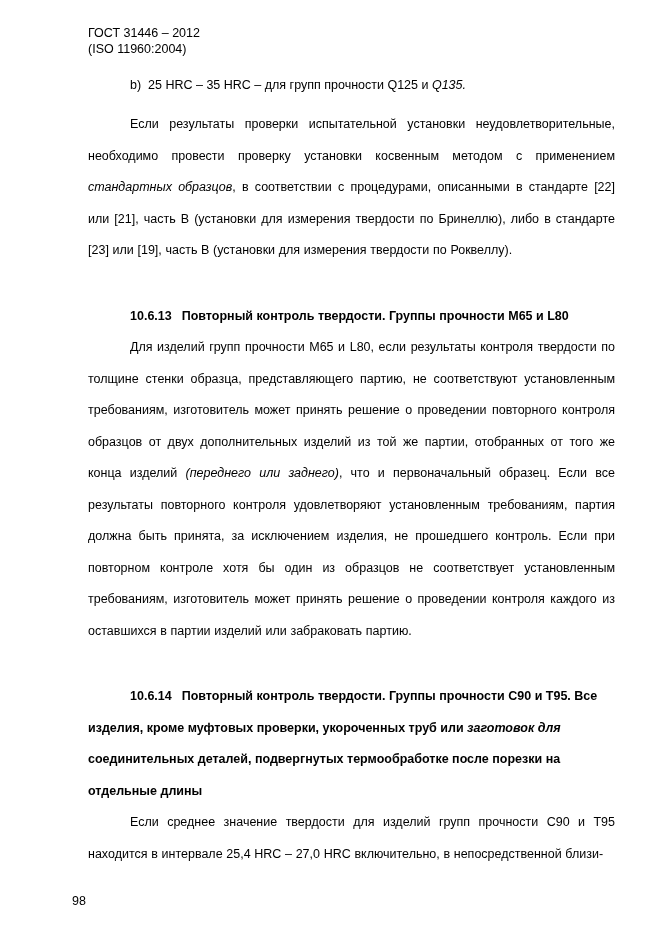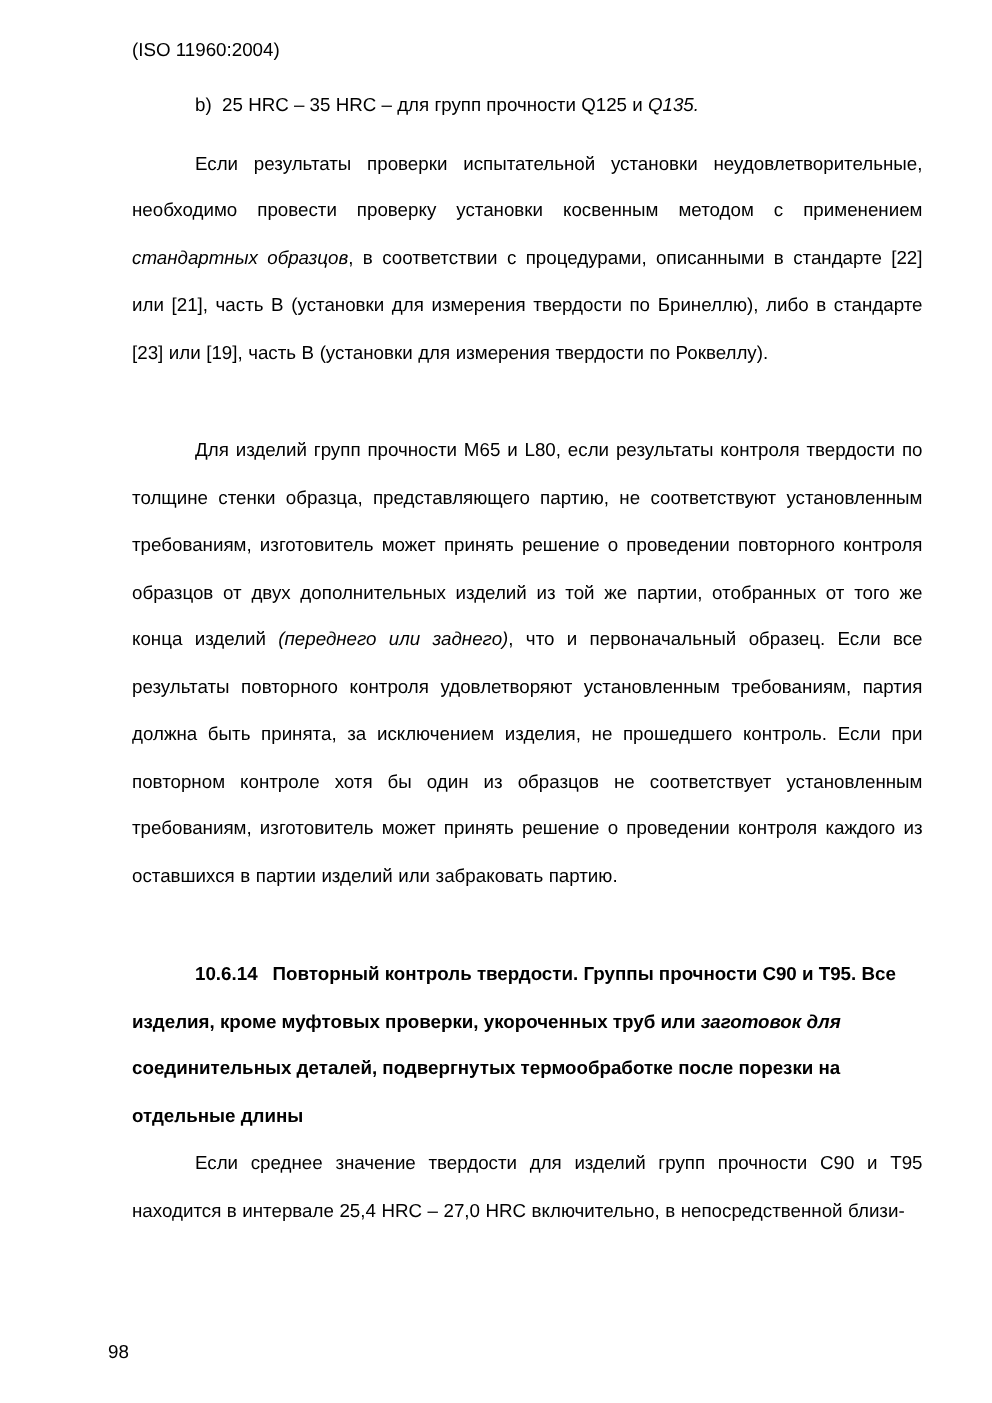--- a/index.html
+++ b/index.html
@@ -72,34 +72,36 @@
     font-size: 12.5px;
     line-height: 15px;
   }
 </style>
 </head>
 <body>
 
 <div class="page">
 
   <div class="header">
+    <div>ГОСТ 31446 – 2012</div>
     <div>(ISO 11960:2004)</div>
   </div>
 
 
   <div class="gap-sm"></div>
 
   <div class="list-item"><span>b)  25 HRC – 35 HRC – для групп прочности Q125 и </span><em class="it">Q135.</em></div>
 
   <div class="gap-sm"></div>
 
   <p class="para"><span>Если результаты проверки испытательной установки неудовлетворительные, необходимо провести проверку установки косвенным методом с применением </span><em class="it">стандартных образцов</em><span>, в соответствии с процедурами, описанными в стандарте [22] или [21], часть В (установки для измерения твердости по Бринеллю), либо в стандарте [23] или [19], часть В (установки для измерения твердости по Роквеллу).</span></p>
 
   <div class="gap-lg"></div>
 
+  <p class="heading"><span class="num">10.6.13</span><span>Повторный контроль твердости. Группы прочности М65 и L80</span></p>
 
   <p class="para"><span>Для изделий групп прочности М65 и L80, если результаты контроля твердости по толщине стенки образца, представляющего партию, не соответствуют установленным требованиям, изготовитель может принять решение о проведении повторного контроля образцов от двух дополнительных изделий из той же партии, отобранных от того же конца изделий </span><em class="it">(переднего или заднего)</em><span>, что и первоначальный образец. Если все результаты повторного контроля удовлетворяют установленным требованиям, партия должна быть принята, за исключением изделия, не прошедшего контроль. Если при повторном контроле хотя бы один из образцов не соответствует установленным требованиям, изготовитель может принять решение о проведении контроля каждого из оставшихся в партии изделий или забраковать партию.</span></p>
 
   <div class="gap-lg"></div>
 
   <p class="heading"><span class="num">10.6.14</span><span>Повторный контроль твердости. Группы прочности С90 и Т95. Все изделия, кроме муфтовых проверки, укороченных труб или </span><em class="itb">заготовок для</em><span> соединительных деталей, подвергнутых термообработке после порезки на отдельные длины</span></p>
 
   <p class="para">Если среднее значение твердости для изделий групп прочности С90 и Т95 находится в интервале 25,4 HRC – 27,0 HRC включительно, в непосредственной близи-</p>
 
   <div class="pagenum">98</div>

